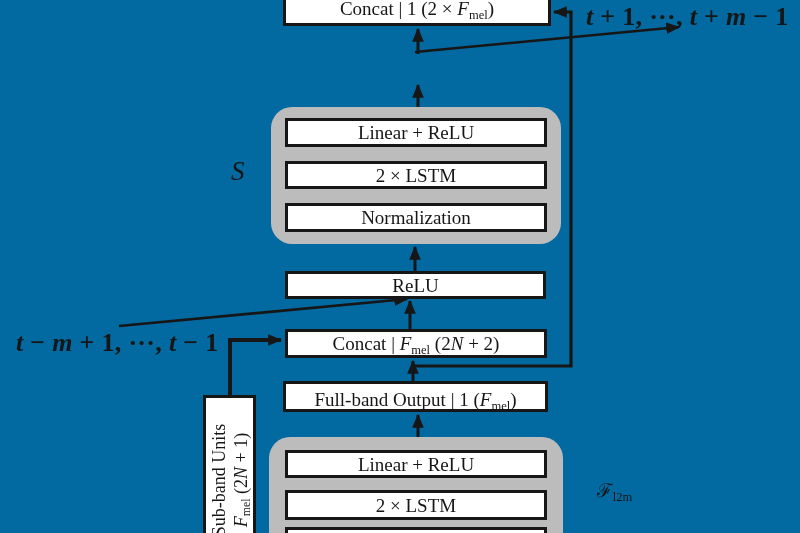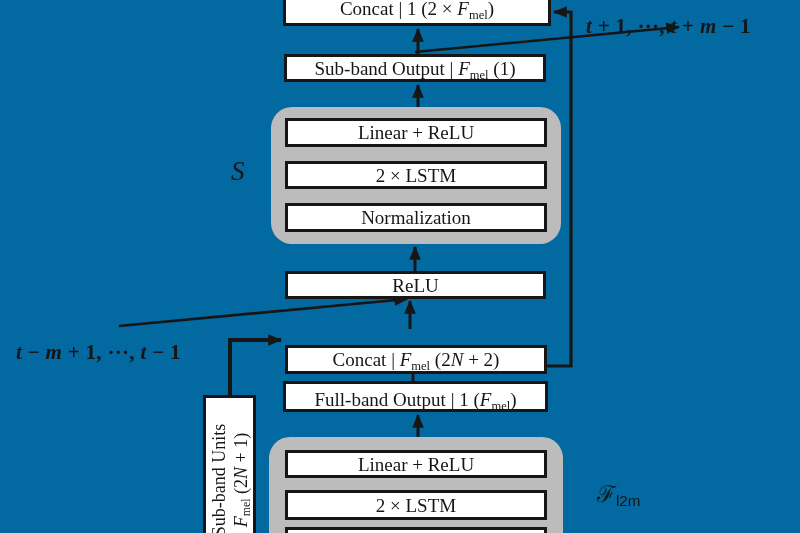--- a/index.html
+++ b/index.html
@@ -8,25 +8,25 @@
     font-family:"Liberation Serif","DejaVu Serif",serif;color:#161616;
   }
   .wires{position:absolute;left:0;top:0;width:800px;height:533px;z-index:1;}
   .wires line,.wires polyline{stroke:#161616;fill:none;}
   .box{
     position:absolute;box-sizing:border-box;background:#ffffff;border:3px solid #161616;
     display:flex;align-items:center;justify-content:center;
     font-size:19px;white-space:nowrap;z-index:2;line-height:1;
   }
   .group{position:absolute;background:#bcbcbc;border-radius:21px;z-index:1;}
-  .mlabel{position:absolute;z-index:3;font-weight:bold;font-size:21px;white-space:nowrap;letter-spacing:0.3px;margin-top:12px;}
+  .mlabel{position:absolute;z-index:3;font-weight:bold;font-size:26px;white-space:nowrap;letter-spacing:0.3px;}
   .model-label{position:absolute;z-index:3;font-size:27px;font-style:italic;}
   .script-f{
-    position:absolute;z-index:3;font-size:23px;font-style:normal;white-space:nowrap;
-    font-family:Liberation Sans, sans-serif;
+    position:absolute;z-index:3;font-size:19px;font-style:normal;white-space:nowrap;
+    font-family:Liberation Serif, serif;
   }
   sub{font-size:0.66em;line-height:0;vertical-align:-0.28em;}
   i{font-style:italic;}
   .rot-box{
     position:absolute;box-sizing:border-box;background:#ffffff;border:3px solid #161616;z-index:2;
   }
   .rot-inner{
     position:absolute;left:50%;top:46%;width:172px;height:50px;
     transform:translate(-50%,-50%) rotate(-90deg);
     display:flex;flex-direction:column;align-items:center;justify-content:center;
@@ -53,42 +53,39 @@
     <polyline points="413,366 571,366 571,12 554,12" stroke-width="3.2" marker-end="url(#ah)"></polyline>
     <polyline points="230,395 230,340 281,340" stroke-width="4" marker-end="url(#ah)"></polyline>
     <line x1="415" y1="52" x2="679" y2="27" stroke-width="2.6" marker-end="url(#ah)"></line>
     <line x1="418" y1="437" x2="418" y2="415" stroke-width="3" marker-end="url(#ah)"></line>
   </svg>
 
   <div class="box" style="left:283px;top:-9px;width:268px;height:35px;">
     <span>Concat | 1 (2 × <i>F</i><sub>mel</sub>)</span>
   </div>
 
-  <div class="box" style="left:284px;top:54px;width:262px;height:28px;">
-    <span>Sub-band Output | <i>F</i><sub>mel</sub> (1)</span>
-  </div>
 
   <div class="group" style="left:271px;top:107px;width:290px;height:137px;"></div>
   <div class="box" style="left:285px;top:118px;width:262px;height:29px;">
     <span>Linear + ReLU</span>
   </div>
   <div class="box" style="left:285px;top:161px;width:262px;height:28px;">
     <span>2 × LSTM</span>
   </div>
   <div class="box" style="left:285px;top:203px;width:262px;height:29px;">
     <span>Normalization</span>
   </div>
 
   <div class="model-label" style="left:231px;top:156px;">S</div>
 
   <div class="box" style="left:285px;top:271px;width:261px;height:28px;">
     <span>ReLU</span>
   </div>
 
-  <div class="box" style="left:285px;top:345px;width:262px;height:29px;">
+  <div class="box" style="left:285px;top:329px;width:262px;height:29px;">
     <span>Concat | <i>F</i><sub>mel</sub> (2<i>N</i> + 2)</span>
   </div>
 
   <div class="box" style="left:283px;top:381px;width:265px;height:31px;align-items:flex-end;">
     <span>Full-band Output | 1 (<i>F</i><sub>mel</sub>)</span>
   </div>
 
   <div class="group" style="left:269px;top:437px;width:294px;height:115px;"></div>
   <div class="box" style="left:285px;top:450px;width:262px;height:28px;">
     <span>Linear + ReLU</span>

